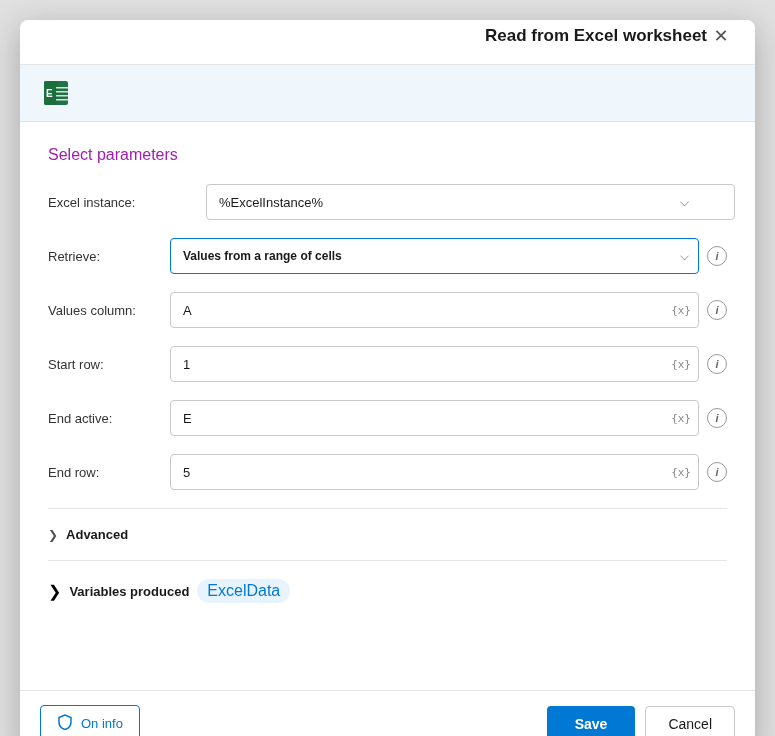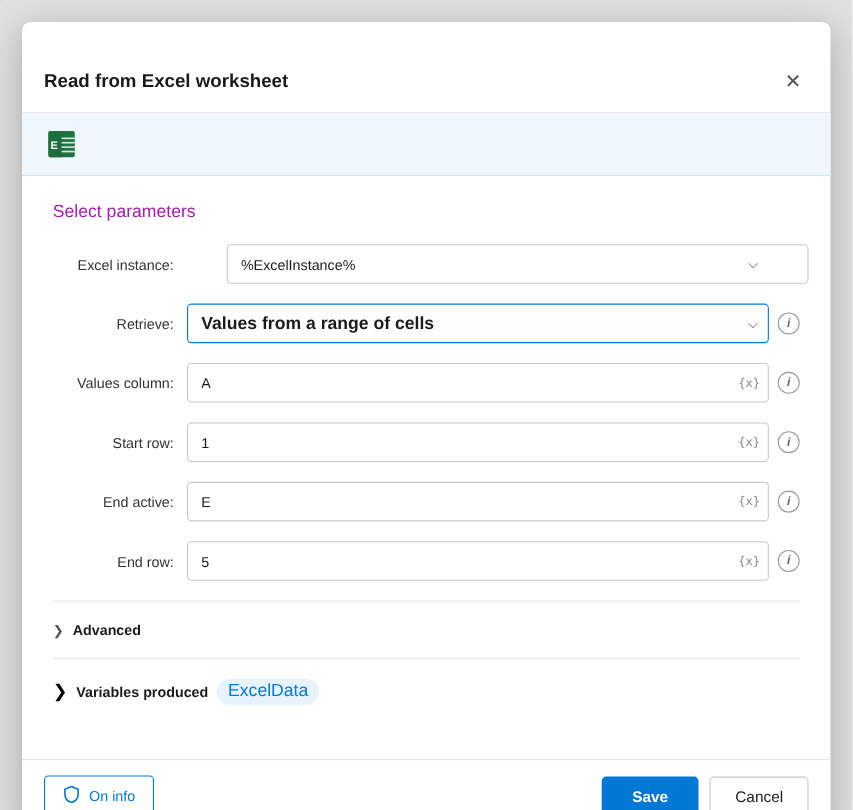--- a/index.html
+++ b/index.html
@@ -25,24 +25,23 @@
       width: 775px;
       min-height: 736px;
       display: flex;
       flex-direction: column;
       overflow: hidden;
     }
 
     .dialog-header {
       display: flex;
       align-items: center;
-      justify-content: space-between;
-      padding: 16px 20px 14px 20px;
+      justify-content: flex-end;
+      padding: 2px 20px 14px 20px;
       border-bottom: 1px solid #e5e5e5;
-      margin-top: 24px;
     }
 
     .dialog-title {
       font-size: 17px;
       font-weight: 600;
       color: #1a1a1a;
     }
 
     .close-btn {
       width: 28px;
@@ -105,21 +104,20 @@
       display: flex;
       align-items: center;
       margin-bottom: 18px;
       gap: 12px;
     }
 
     .form-label {
       min-width: 110px;
       font-size: 13px;
       color: #333;
-      text-align: right;
       flex-shrink: 0;
     }
 
     .form-control-wrapper {
       flex: 1;
       display: flex;
       align-items: center;
       gap: 8px;
     }
 
@@ -199,21 +197,21 @@
     .retrieve-select-container {
       flex: 1;
       position: relative;
     }
 
     .retrieve-select-container select {
       width: 100%;
       border: 1.5px solid #0078d4;
       border-radius: 4px;
       padding: 7px 51px 7px 12px;
-      font-size: 16px;
+      font-size: 12px;
       font-weight: 600;
       color: #1a1a1a;
       background: #fff;
       appearance: none;
       cursor: pointer;
       height: 36px;
     }
 
     .retrieve-select-container .chevron {
       position: absolute;

